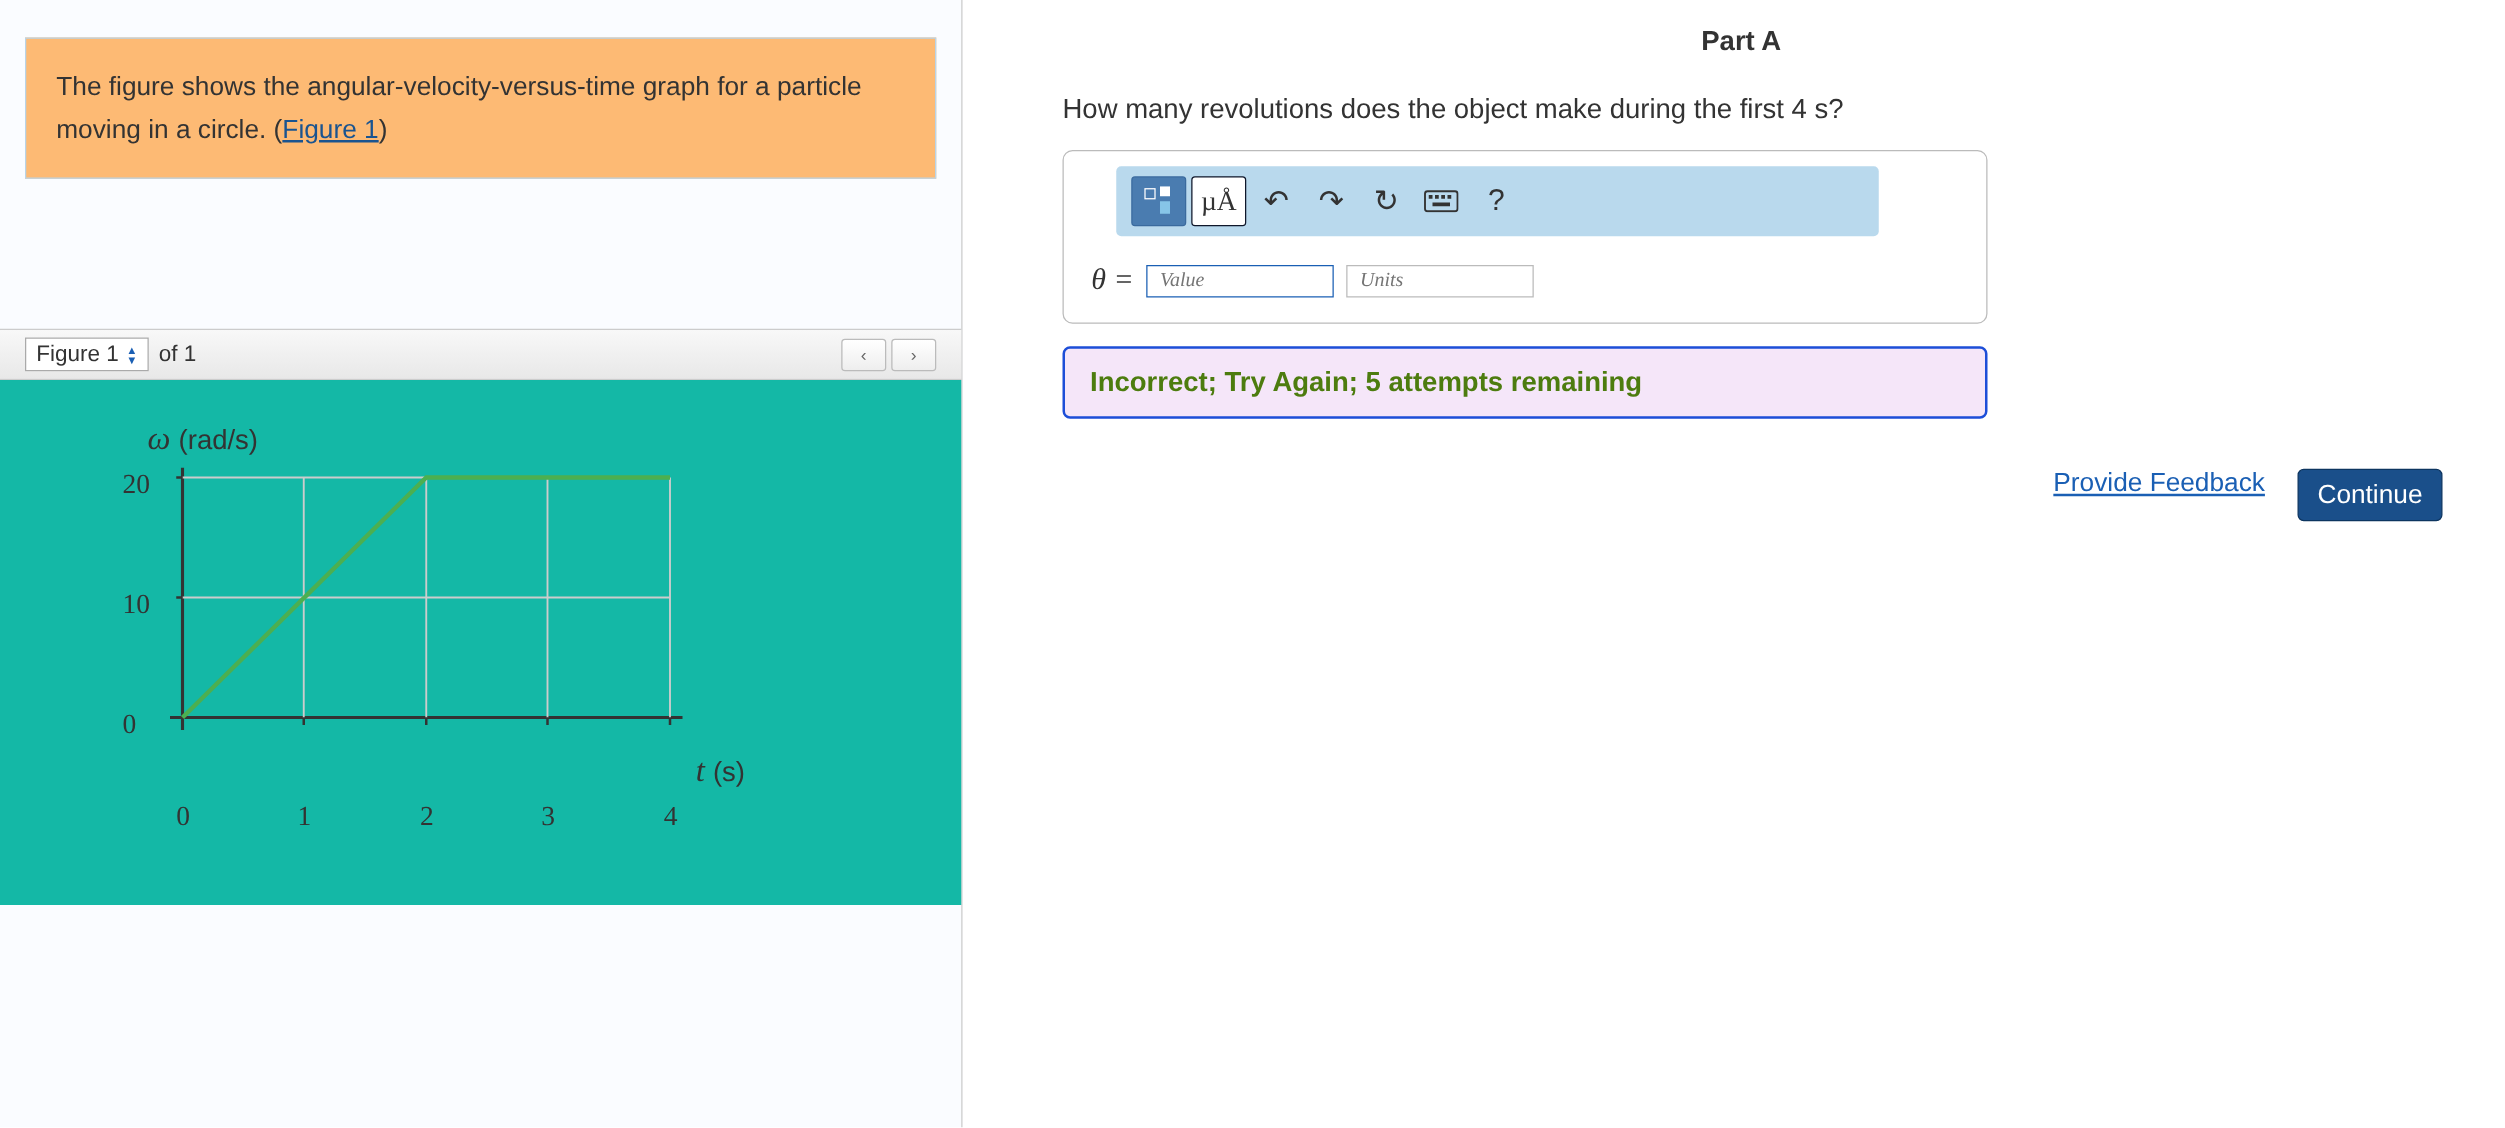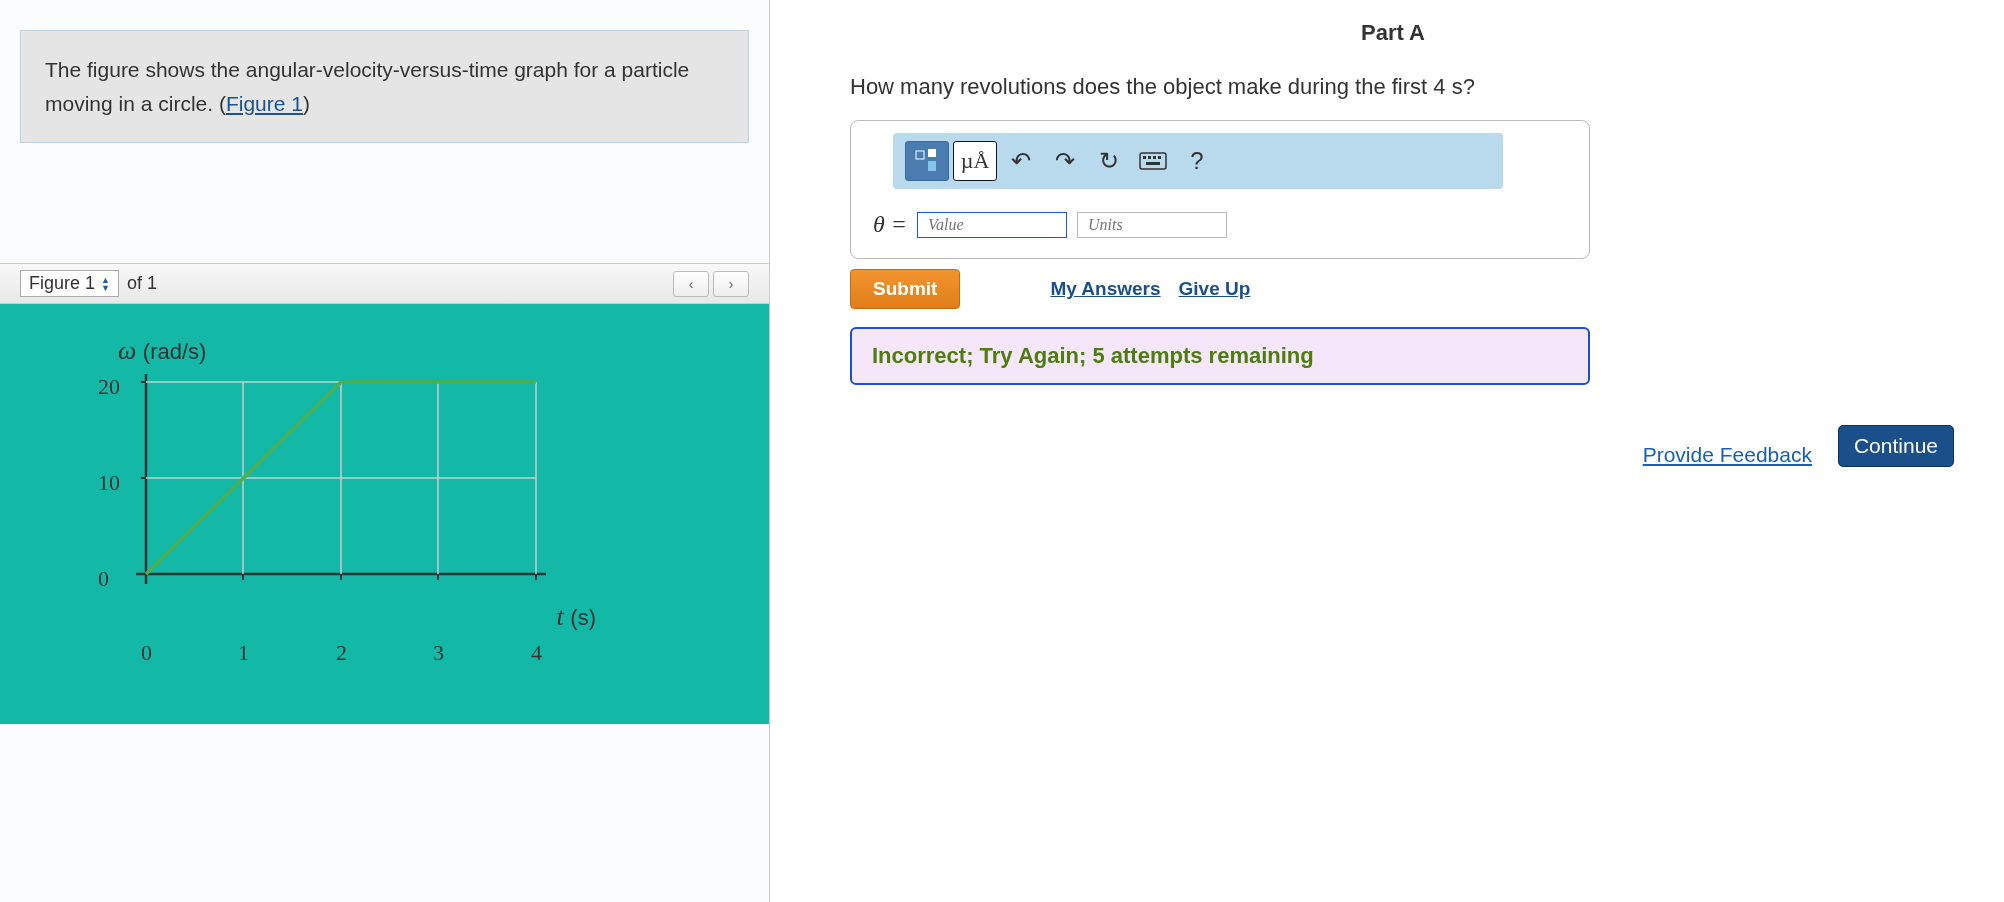--- a/index.html
+++ b/index.html
@@ -1,18 +1,18 @@
 <!DOCTYPE html>
 <html><head>
 <meta charset="utf-8">
 <style>
 * { box-sizing: border-box; margin: 0; padding: 0; }
 body { font-family: Arial, Helvetica, sans-serif; font-size: 18px; color: #333; display: flex; height: 902px; width: 2004px; }
 .left-panel { width: 770px; border-right: 1px solid #ccc; background: #fafcff; padding: 20px 0 0 0; }
-.problem-desc { background: #e5e5e5; border: 1px solid #b8d4e8; margin: 10px 20px 30px 20px; padding: 22px 24px; line-height: 1.6; font-size: 21px; color: #333; }
+.problem-desc { background: #fdba74; border: 1px solid #b8d4e8; margin: 10px 20px 30px 20px; padding: 22px 24px; line-height: 1.6; font-size: 21px; color: #333; }
 .problem-desc a { color: #1a5490; text-decoration: underline; }
 .figure-bar { background: linear-gradient(#f8f8f8,#e8e8e8); border-top: 1px solid #ccc; border-bottom: 1px solid #ccc; padding: 6px 20px; display: flex; align-items: center; gap: 8px; margin-top: 120px; }
 .figure-select { border: 1px solid #aaa; background: #fff; padding: 2px 8px; font-size: 18px; display: inline-flex; align-items: center; gap: 6px; }
 .stepper-icon { display:inline-flex; flex-direction:column; font-size:9px; line-height:8px; color:#1a5fb4; }
 .of-text { font-size: 18px; }
 .nav-btns { margin-left: auto; display: flex; gap: 4px; }
 .nav-btn { border: 1px solid #bbb; background: linear-gradient(#fff,#eee); width: 36px; height: 26px; display: flex; align-items: center; justify-content: center; font-size: 14px; color: #666; border-radius: 3px; cursor: pointer; }
 .figure-area { background: #14b8a6; padding: 40px 86px; }
 .chart-wrap { position: relative; width: 500px; height: 340px; }
 .ylabel { position:absolute; top:-8px; left:32px; font-style: italic; font-family: 'Times New Roman', serif; font-size: 26px; }
@@ -36,21 +36,21 @@
 .input-row { display:flex; align-items:center; gap:10px; margin: 22px 0 8px 10px; }
 .theta { font-style: italic; font-family:'Times New Roman',serif; font-size:24px; }
 .val-input, .units-input { border:1px solid #1a5fb4; height:26px; font-size:16px; font-style:italic; color:#999; padding:0 10px; font-family:'Times New Roman',serif; }
 .val-input { width:150px; }
 .units-input { border-color:#bbb; width:150px; }
 .submit-row { margin: 10px 0 0 50px; display:flex; align-items:center; gap:90px; }
 .submit-btn { background: linear-gradient(#f3952e,#e07e1a); color:#fff; font-weight:bold; border:1px solid #c96a10; border-radius:4px; padding:8px 22px; font-size:19px; cursor:pointer; }
 .links { display:flex; gap:18px; }
 .links a { color:#1a4f8a; font-weight:bold; text-decoration:underline; font-size:19px; }
 .feedback-msg { margin: 18px 0 0 50px; width: 740px; background:#f5e6f9; border:2px solid #1d4ed8; border-radius:6px; padding:14px 20px; color:#4d7c0f; font-weight:bold; font-size:22px; }
-.bottom-actions { display:flex; justify-content:flex-end; align-items:flex-end; gap:26px; margin-top:40px; padding-right:20px; }
+.bottom-actions { display:flex; justify-content:flex-end; align-items:flex-start; gap:26px; margin-top:40px; padding-right:20px; }
 .provide-fb { color:#1a5fb4; text-decoration:underline; font-size:21px; }
 .continue-btn { background:#1a4f8a; color:#fff; border:1px solid #0d3560; border-radius:5px; padding:8px 15px; font-size:21px; cursor:pointer; }
 </style>
 </head>
 <body>
 
 <div class="left-panel">
   <div class="problem-desc">
     <span>The figure shows the angular-velocity-versus-time graph for a particle moving in a circle. (</span><a href="#">Figure 1</a><span>)</span>
   </div>
@@ -146,27 +146,20 @@
           <span>?</span>
         </div>
     </div>
     <div class="input-row">
       <span class="theta">θ =</span>
       <input class="val-input" placeholder="Value" style="">
       <input class="units-input" placeholder="Units" style="">
     </div>
   </div>
 
-  <div class="submit-row">
-    <button class="submit-btn">Submit</button>
-    <div class="links">
-      <a href="#">My Answers</a>
-      <a href="#">Give Up</a>
-    </div>
-  </div>
 
   <div class="feedback-msg">Incorrect; Try Again; 5 attempts remaining</div>
 
   <div class="bottom-actions">
     <a href="#" class="provide-fb">Provide Feedback</a>
     <button class="continue-btn">Continue</button>
   </div>
 </div>
 
 </body></html>

